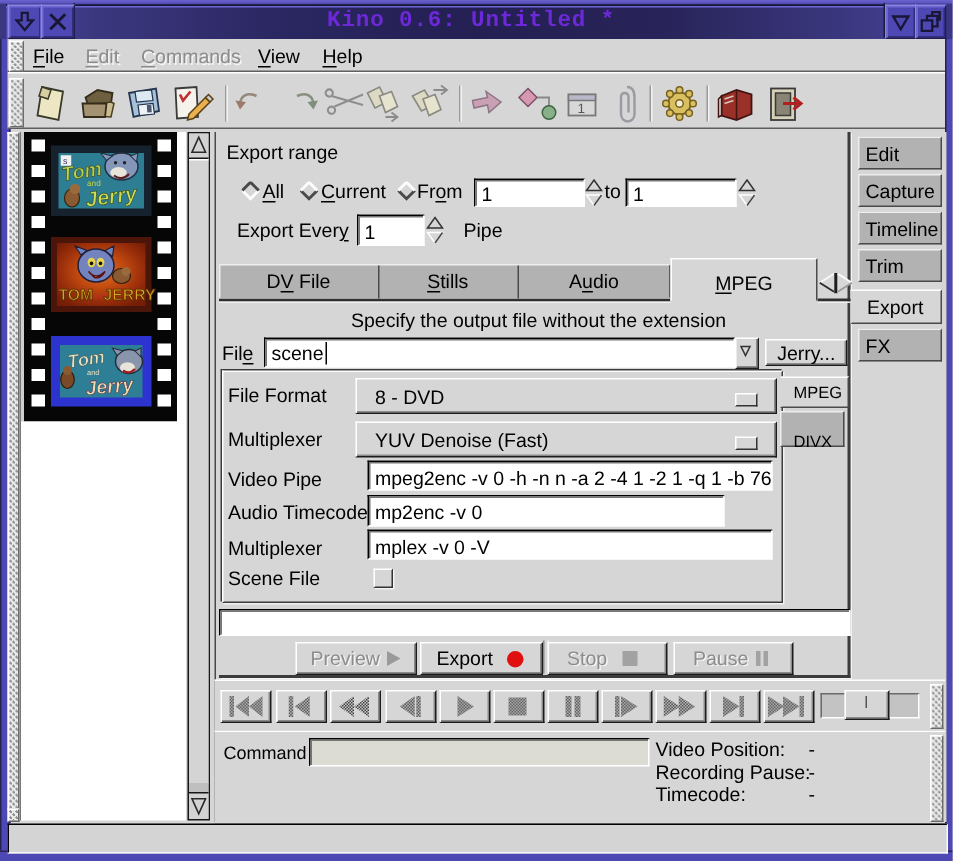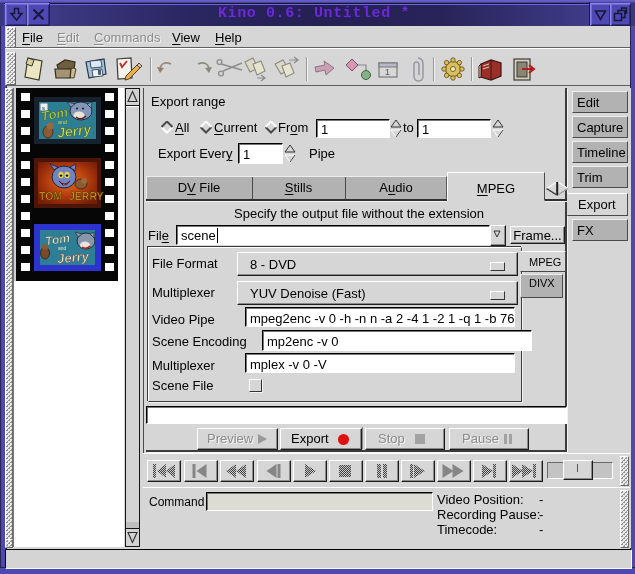--- a/index.html
+++ b/index.html
@@ -348,34 +348,34 @@
     <path d="M13.5 1.5 L23 7.5" stroke="#fdfdfd" stroke-width="1.2" fill="none"></path>
     <path d="M23 7.5 L13.5 13.5" stroke="#9a9a9a" stroke-width="1.2" fill="none"></path>
   </svg>
 
 <div class="lbl" style="left:234px;top:206px">Specify the output file without the extension</div>
 <div class="lbl" style="left:148px;top:228px">Fil<u>e</u></div>
 <div class="abs entry" style="left:176px;top:225px;width:314px;height:20px;padding:2px 0 0 4px">scene<span style="border-left:1px solid #000;margin-left:1px"></span></div>
 <div class="abs raised" style="left:490px;top:225px;width:14px;height:19px"><svg width="12" height="17">
       <path d="M3 5 L9 5 L6 11 Z" fill="#d6d6d6" stroke="#333" stroke-width="1"></path>
     </svg></div>
-<div class="abs raised" style="left:510px;top:226px;width:55px;height:18px;text-align:center;padding-top:1px;box-sizing:border-box">Frame...</div>
+<div class="abs raised" style="left:510px;top:226px;width:55px;height:18px;text-align:center;padding-top:1px;box-sizing:border-box">Jerry...</div>
 
 <div class="abs" style="left:148px;top:247px;width:372px;height:153px;border:1px solid #fff;border-right-color:#3c3c3c;border-bottom-color:#3c3c3c;box-shadow:-1px -1px 0 #3c3c3c,1px 1px 0 #f0f0f0"></div>
 <div class="abs" style="left:520px;top:251px;width:46px;height:21px;background:#d6d6d6;border:1px solid;border-color:#fff #4a4a4a #4a4a4a #d6d6d6;padding:4px 0 0 8px;box-sizing:border-box;font-size:11px">MPEG</div>
-<div class="abs" style="left:520px;top:274px;width:43px;height:24px;background:#b2b2b2;border:1px solid;border-color:#ededed #4a4a4a #4a4a4a #ededed;padding:2px 0 0 8px;box-sizing:border-box;font-size:11px">DIVX</div>
+<div class="abs" style="left:520px;top:274px;width:43px;height:24px;background:#b2b2b2;border:1px solid;border-color:#ededed #4a4a4a #4a4a4a #ededed;padding:14px 0 0 8px;box-sizing:border-box;font-size:11px">DIVX</div>
 
 <div class="lbl" style="left:152px;top:256px">File Format</div>
 <div class="abs raised" style="left:237px;top:252px;width:281px;height:24px;box-sizing:border-box;padding:4px 0 0 12px">8 - DVD<span class="abs" style="right:12px;top:9px;width:13px;height:7px;background:#d6d6d6;border:1px solid;border-color:#fff #333 #333 #fff"></span></div>
 <div class="lbl" style="left:152px;top:285px">Multiplexer</div>
 <div class="abs raised" style="left:237px;top:281px;width:281px;height:24px;box-sizing:border-box;padding:4px 0 0 12px">YUV Denoise (Fast)<span class="abs" style="right:12px;top:9px;width:13px;height:7px;background:#d6d6d6;border:1px solid;border-color:#fff #333 #333 #fff"></span></div>
 <div class="lbl" style="left:152px;top:312px">Video Pipe</div>
 <div class="abs entry" style="left:245px;top:307px;width:270px;height:20px;padding:3px 0 0 4px;overflow:hidden;white-space:nowrap">mpeg2enc -v 0 -h -n n -a 2 -4 1 -2 1 -q 1 -b 7650</div>
-<div class="lbl" style="left:152px;top:334px">Scene Encoding</div>
-<div class="abs entry" style="left:262px;top:330px;width:270px;height:20px;padding:3px 0 16px 4px">mp2enc -v 0</div>
+<div class="lbl" style="left:152px;top:334px">Audio Timecode</div>
+<div class="abs entry" style="left:245px;top:330px;width:238px;height:20px;padding:3px 0 16px 4px">mp2enc -v 0</div>
 <div class="lbl" style="left:152px;top:358px">Multiplexer</div>
 <div class="abs entry" style="left:245px;top:353px;width:270px;height:20px;padding:3px 0 0 4px">mplex -v 0 -V</div>
 <div class="lbl" style="left:152px;top:378px">Scene File</div>
 <div class="abs" style="left:249px;top:379px;width:11px;height:11px;background:#d6d6d6;border:1px solid;border-color:#fff #333 #333 #fff;box-shadow:1px 1px 0 #f2f2f2"></div>
 
 <div class="abs entry" style="left:146px;top:406px;width:421px;height:18px"></div>
 
 <div class="abs raised" style="left:197px;top:428px;width:79px;height:20px">
     <span class="dis" style="position:absolute;left:9px;top:2px">Preview</span>
     <svg class="abs" style="left:58px;top:4px" width="12" height="12">

